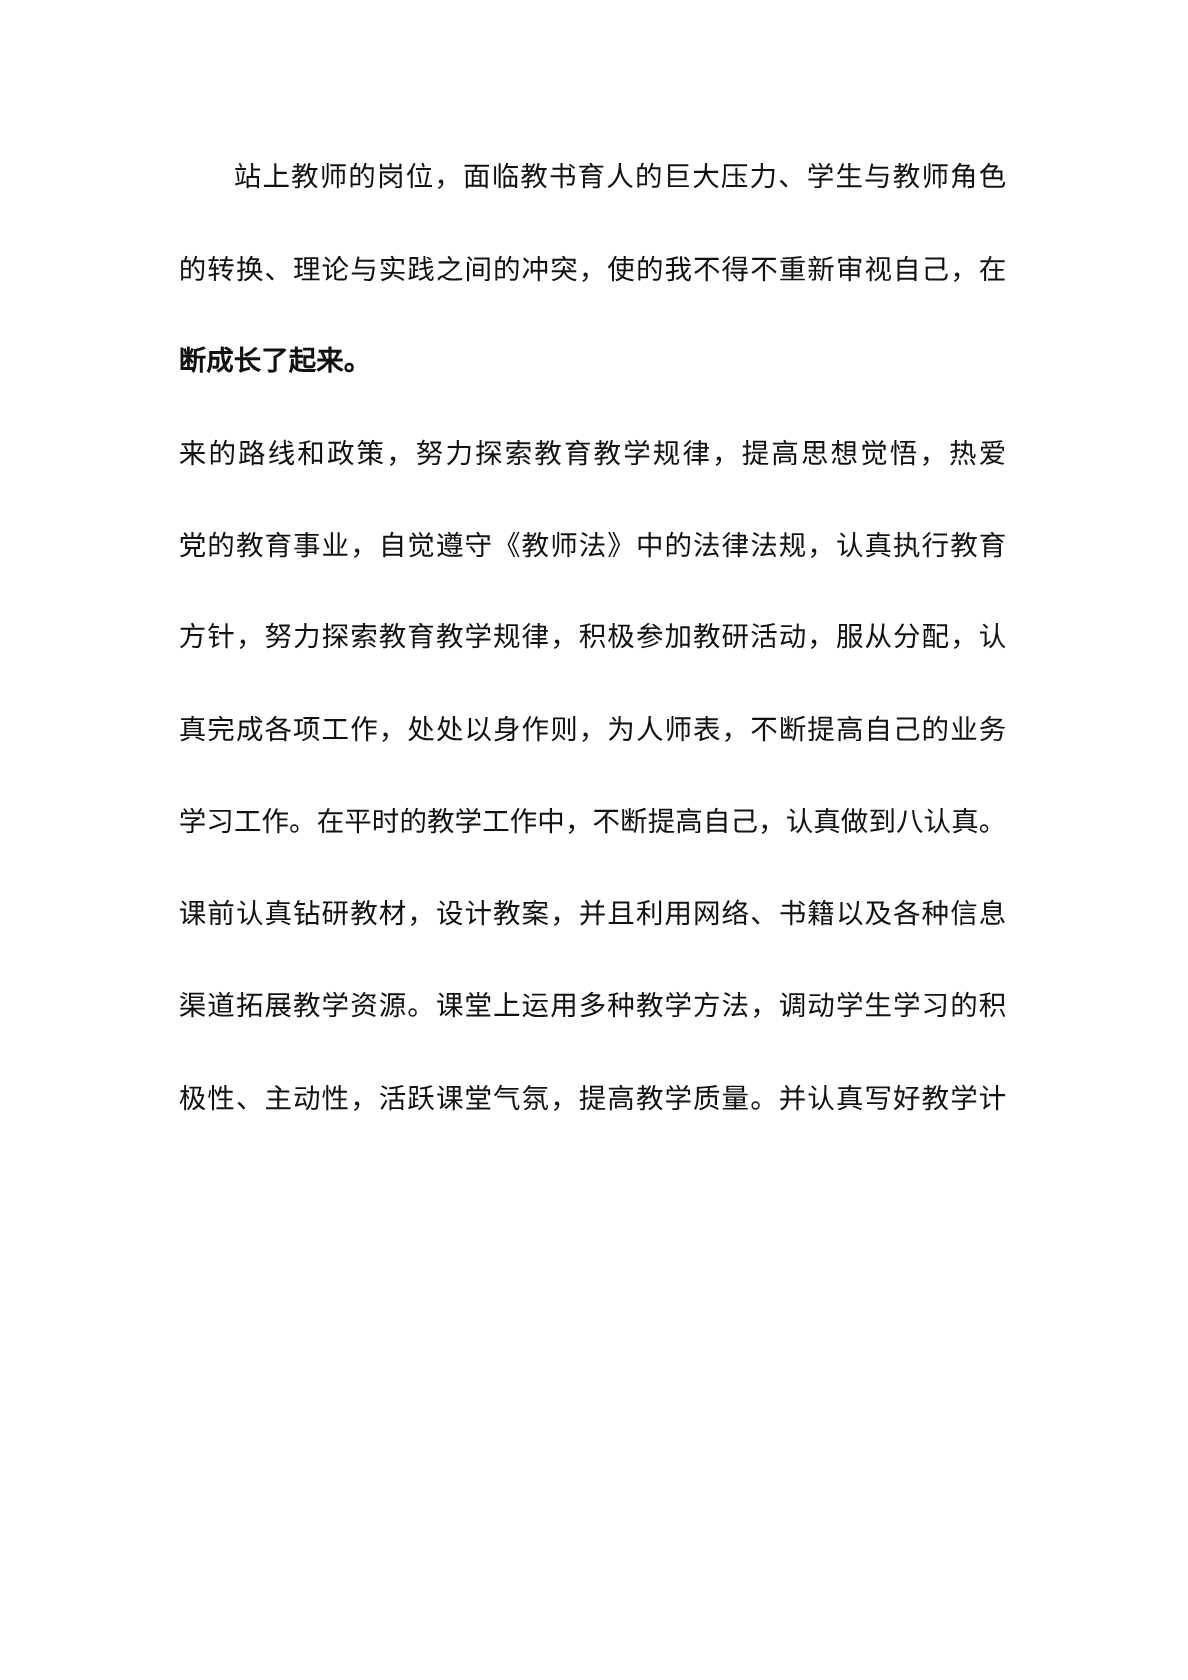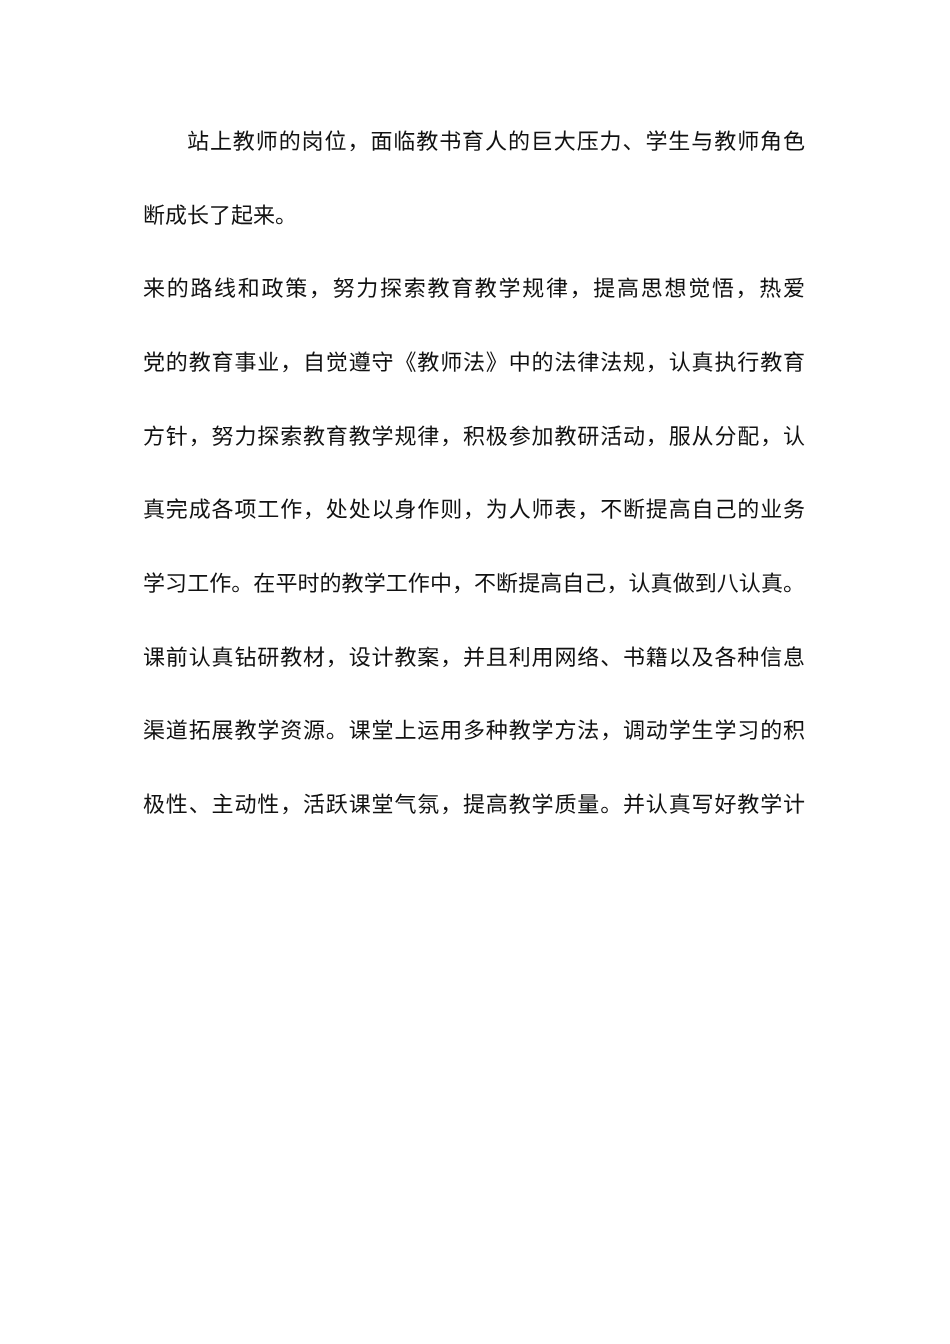--- a/index.html
+++ b/index.html
@@ -33,29 +33,31 @@
     white-space: normal;
     text-align: justify;
     text-align-last: justify;
     color: #111111;
   }
   .line.para-first {
     text-indent: 2em;
   }
   .line.para-last {
     text-align-last: left;
+    font-weight: bold;
   }
 </style>
 </head>
 <body>
 
 <div class="page">
   <div class="doc-body" id="doc-body">
       <div class="paragraph">
         <div class="line para-first">站上教师的岗位，面临教书育人的巨大压力、学生与教师角色</div>
+        <div class="line">的转换、理论与实践之间的冲突，使的我不得不重新审视自己，在</div>
         <div class="line para-last">断成长了起来。</div>
       </div>
       <div class="paragraph">
         <div class="line">来的路线和政策，努力探索教育教学规律，提高思想觉悟，热爱</div>
         <div class="line">党的教育事业，自觉遵守《教师法》中的法律法规，认真执行教育</div>
         <div class="line">方针，努力探索教育教学规律，积极参加教研活动，服从分配，认</div>
         <div class="line">真完成各项工作，处处以身作则，为人师表，不断提高自己的业务</div>
         <div class="line">学习工作。在平时的教学工作中，不断提高自己，认真做到八认真。</div>
         <div class="line">课前认真钻研教材，设计教案，并且利用网络、书籍以及各种信息</div>
         <div class="line">渠道拓展教学资源。课堂上运用多种教学方法，调动学生学习的积</div>

